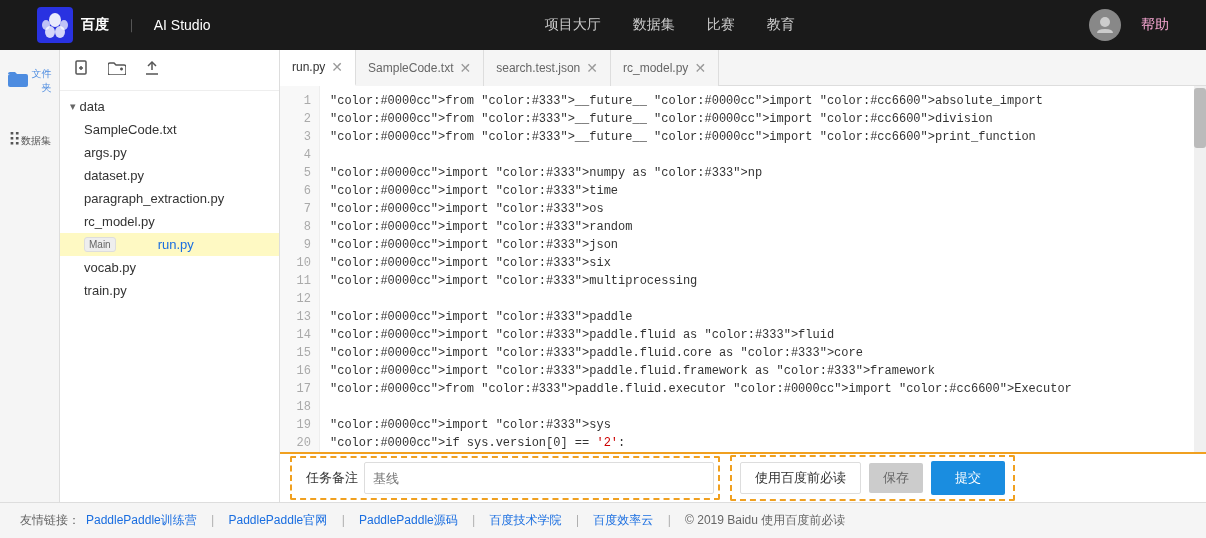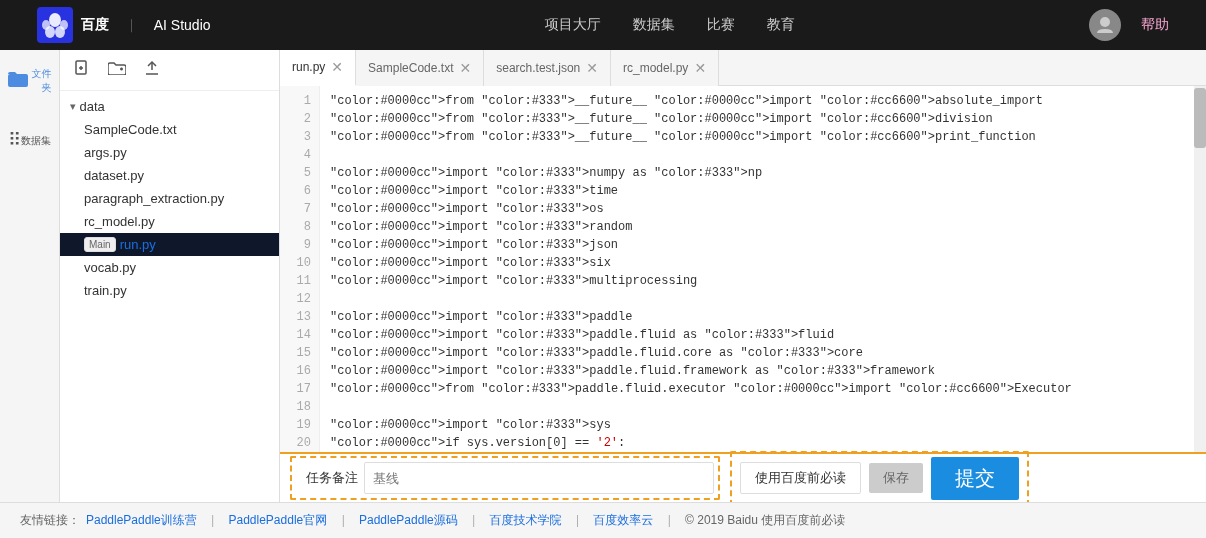--- a/index.html
+++ b/index.html
@@ -154,21 +154,21 @@
     }
     .folder-arrow { margin-right: 4px; color: #666; font-size: 11px; }
     .file-item {
       display: flex;
       align-items: center;
       padding: 4px 10px 4px 24px;
       cursor: pointer;
       font-size: 13px;
       color: #333;
     }
-    .file-item.active { background: #0f172a; color: #1a6ee0; }
+    .file-item.active { background: #fef9c3; color: #1a6ee0; gap: 38px; }
     .badge-main {
       background: #eee;
       color: #666;
       font-size: 10px;
       padding: 1px 4px;
       border-radius: 3px;
       margin-right: 4px;
       border: 1px solid #ddd;
     }
 
@@ -304,21 +304,21 @@
       font-size: 13px;
       white-space: nowrap;
       border-radius: 2px;
     }
     .submit-btn {
       background: #1a8de0;
       border: none;
       color: #fff;
       padding: 8px 24px;
       cursor: pointer;
-      font-size: 20px;
+      font-size: 13px;
       white-space: nowrap;
       border-radius: 2px;
     }
 
     .bottom-left-dashed {
       border: 2px dashed #f0a020;
       display: flex;
       align-items: center;
       padding: 4px;
       gap: 6px;

